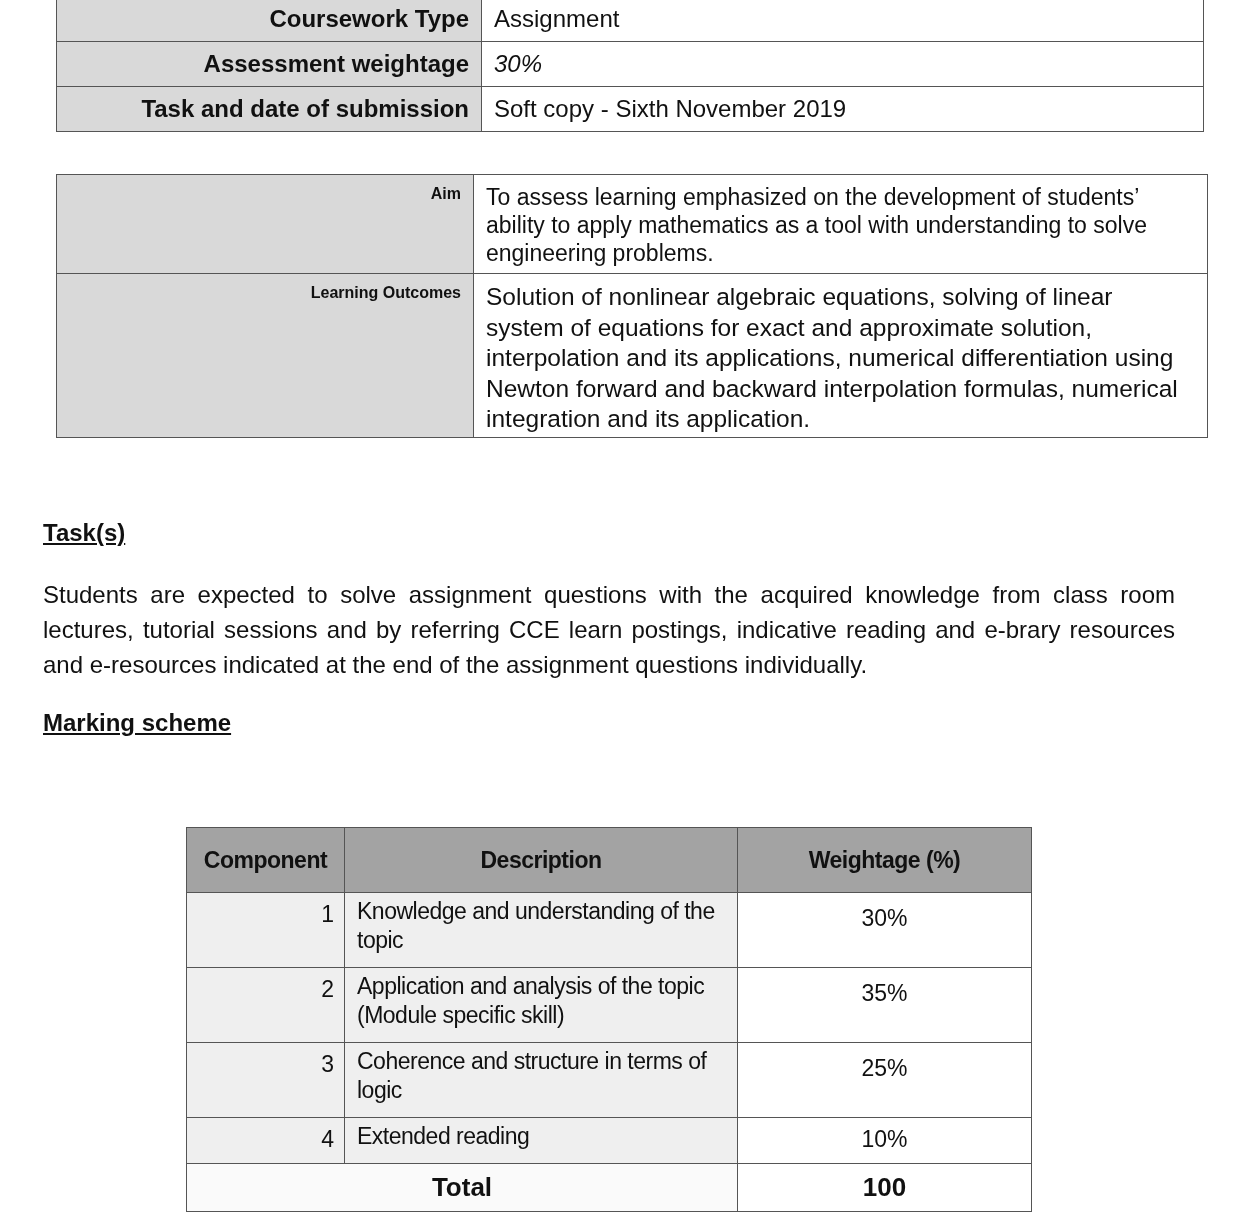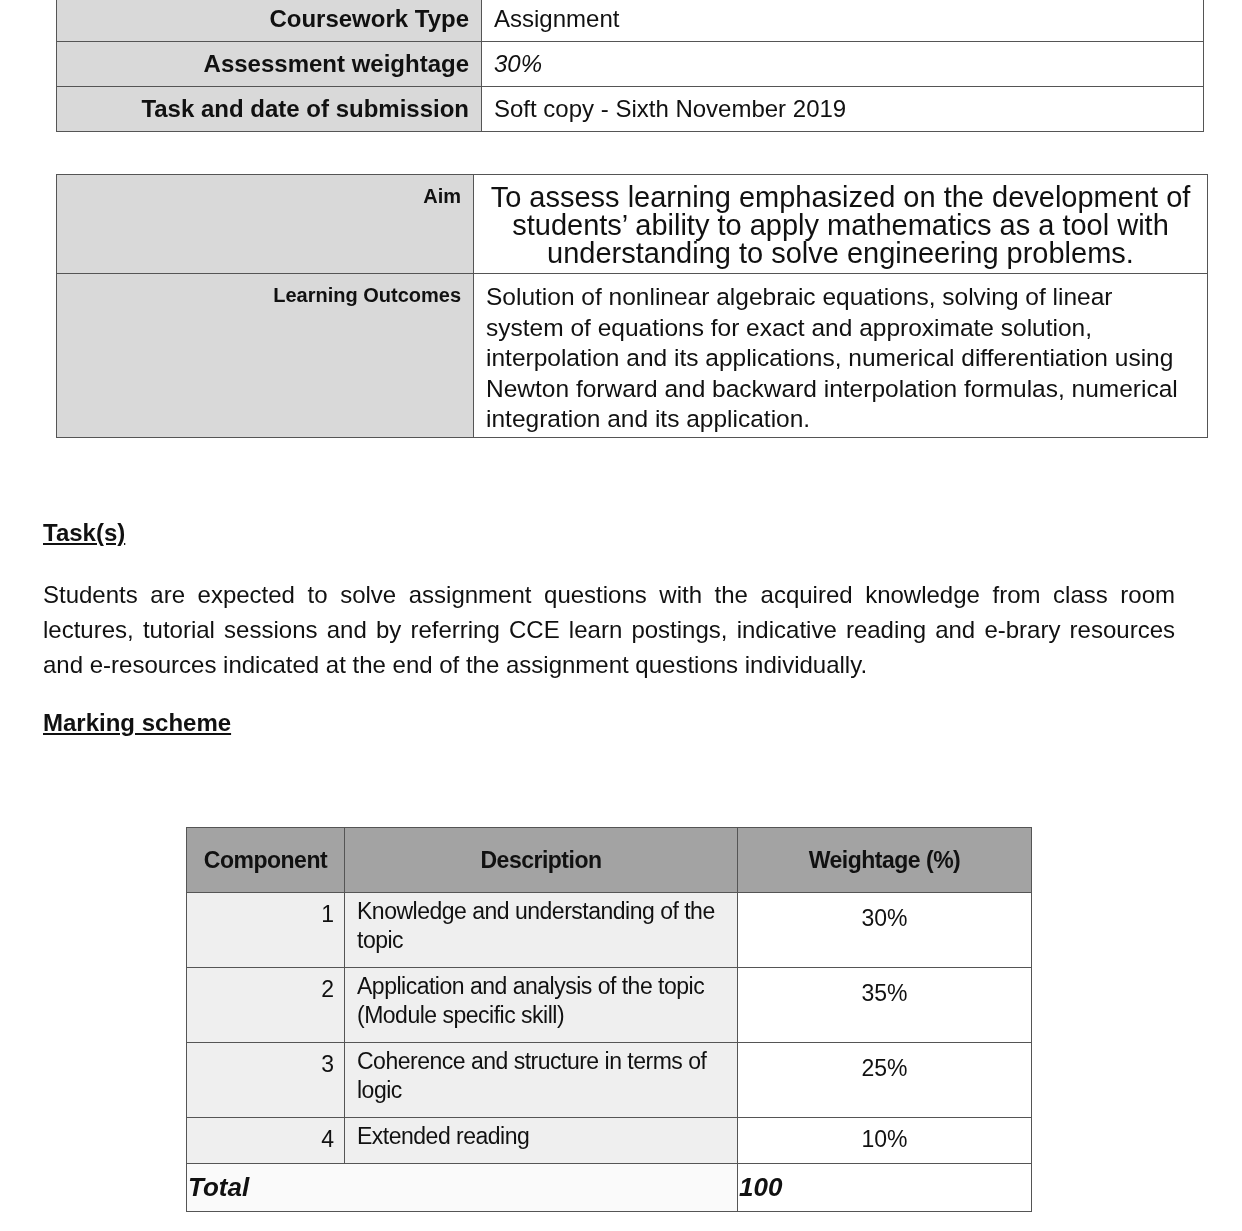--- a/index.html
+++ b/index.html
@@ -9,42 +9,42 @@
     }
     table { border-collapse: collapse; }
     .t1 { position: absolute; left: 56px; top: -4px; width: 1148px; }
     .t1 td { border: 1.5px solid #555; height: 44px; padding: 0 12px; font-size: 24px; }
     .t1 td.lbl { background: #d9d9d9; font-weight: bold; text-align: right; width: 400px; }
     .t1 td.val { background: #fff; }
     .t1 td.ital { font-style: italic; }
 
     .t2 { position: absolute; left: 56px; top: 174px; width: 1152px; }
     .t2 td { border: 1.5px solid #555; vertical-align: top; }
-    .t2 td.lbl { background: #d9d9d9; font-weight: bold; text-align: right; width: 404px; padding: 10px 12px 0 0; font-size: 20px; }
+    .t2 td.lbl { background: #d9d9d9; font-weight: bold; text-align: right; width: 404px; padding: 10px 12px 0 0; font-size: 16px; }
     .t2 td.val { padding: 8px 12px 2px 12px; }
-    .t2 .aim { font-size: 29px; line-height: 28px; height: 88px; text-align: center; }
+    .t2 .aim { font-size: 23px; line-height: 28px; height: 88px; }
     .t2 .lo { font-size: 24.5px; line-height: 30.5px; height: 148px; padding-top: 2px; }
 
     .heading { position: absolute; left: 43px; font-size: 24px; font-weight: bold; text-decoration: underline; }
     .para {
       position: absolute; left: 43px; top: 577px; width: 1132px;
       font-size: 24px; line-height: 35px; text-align: justify;
     }
 
     .t3 { position: absolute; left: 186px; top: 827px; width: 846px; font-family: "Liberation Sans", sans-serif; }
     .t3 td, .t3 th { border: 1.5px solid #555; font-size: 23px; }
     .t3 th { background: #a3a3a3; height: 62px; font-weight: bold; letter-spacing: -0.5px; }
     .t3 td.num { text-align: right; padding: 8px 10px 0 0; vertical-align: top; background: #efefef; width: 147px; }
     .t3 td.desc { padding: 4px 10px 12px 12px; vertical-align: top; line-height: 29px; background: #efefef; width: 370px; letter-spacing: -0.5px; }
     .t3 td.wt { text-align: center; vertical-align: top; padding-top: 12px; background: #fff; }
     .t3 tr.r { height: 62px; }
     .t3 tr.r4 { height: 46px; }
     .t3 tr.r4 td.wt, .t3 tr.r4 td.num { padding-top: 8px; }
     .t3 tr.tot { height: 48px; }
-    .t3 tr.tot td { font-weight: bold; text-align: left; font-size: 26px; background: #fff; vertical-align: middle; font-style: italic; }
+    .t3 tr.tot td { font-weight: bold; text-align: center; font-size: 26px; background: #fff; vertical-align: middle; }
     .t3 tr.tot td.first { background: #fafafa; }
   </style>
 </head>
 <body>
 
 <table class="t1">
   <tbody>
       <tr>
     <td class="lbl">Coursework Type</td>
     <td class="val">Assignment</td>

